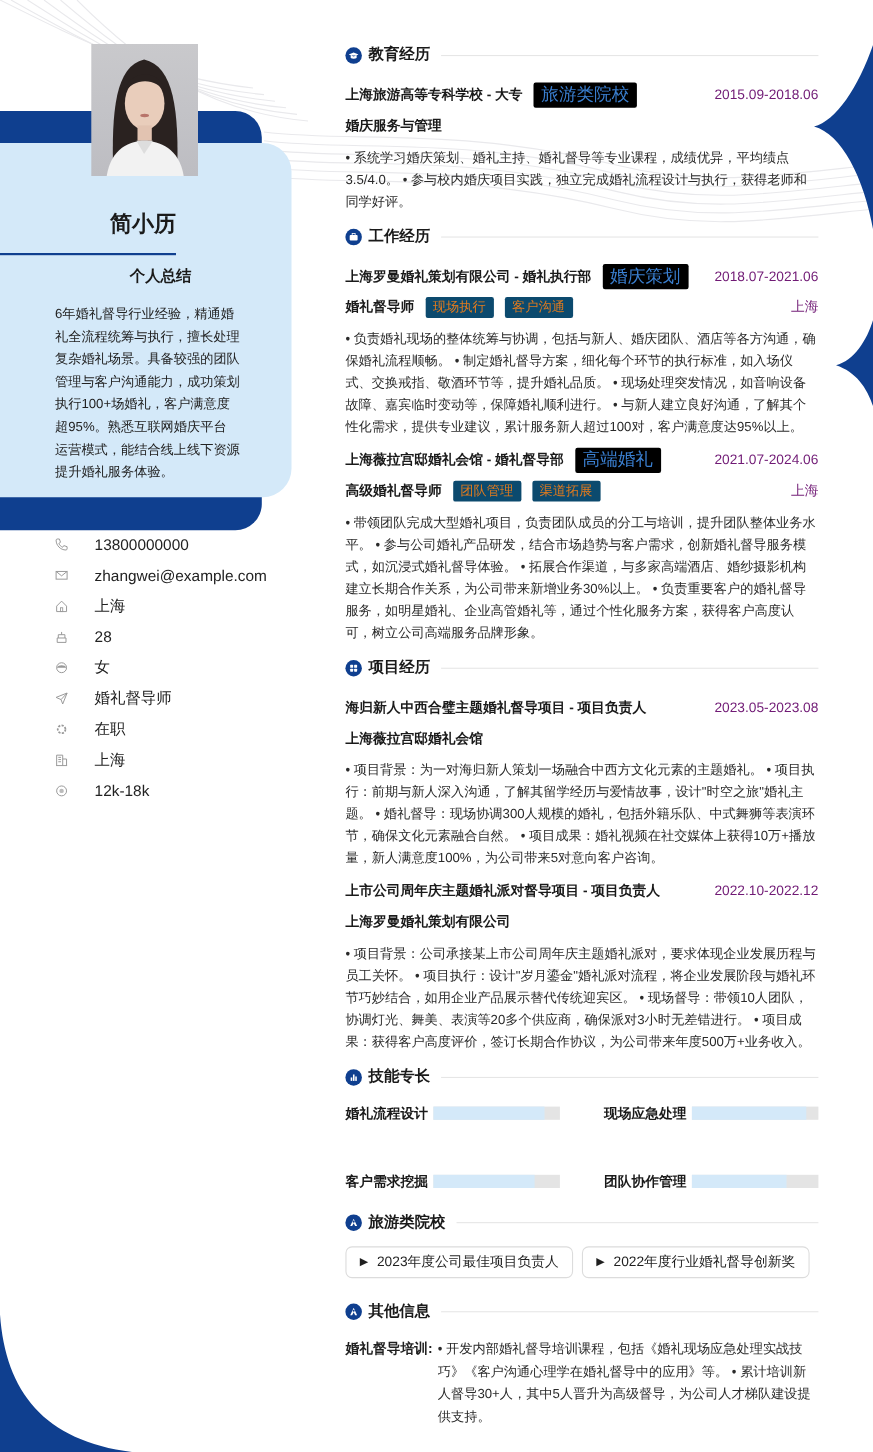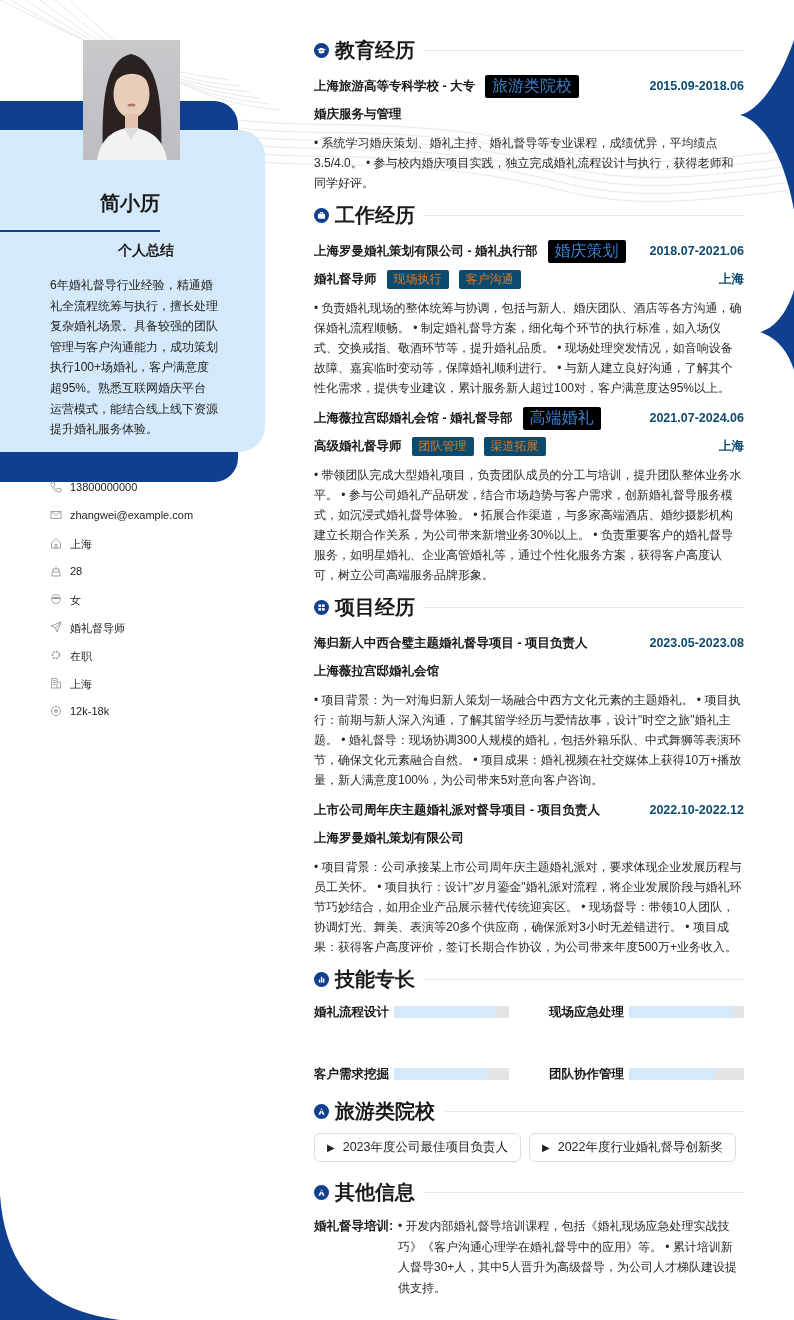--- a/index.html
+++ b/index.html
@@ -9,34 +9,34 @@
   .deco { position: absolute; pointer-events: none; }
   .blue-band { position: absolute; left: 0; top: 101px; width: 238px; height: 381px; background: #0f3f8f; border-radius: 0 24px 24px 0; }
   .light-card { position: absolute; left: 0; top: 130px; width: 265px; height: 322px; background: #d4e9f9; border-radius: 0 26px 26px 0; }
   .photo { position: absolute; left: 83px; top: 40px; width: 97px; height: 120px; background: linear-gradient(180deg,#c9c9cc 0%,#bdbdc2 100%); overflow: hidden; }
   .name { position: absolute; left: 0; top: 190px; width: 160px; text-align: right; font-size: 20px; font-weight: 700; color: #1a1a1a; }
   .name-rule { position: absolute; left: 0; top: 230px; width: 160px; height: 2px; background: #0f3f8f; }
   .summary-title { position: absolute; left: 16px; top: 242px; width: 158px; text-align: right; font-size: 14px; font-weight: 700; color: #1a1a1a; }
   .summary-text { position: absolute; left: 50px; top: 275px; width: 168px; font-size: 12px; line-height: 20.6px; color: #222; }
 
   .contacts { position: absolute; left: 50px; top: 481px; width: 220px; }
-  .contact { display: flex; height: 28px; font-size: 11px; color: #222; }
+  .contact { display: flex; align-items: center; height: 28px; font-size: 14px; color: #222; gap: 16px; }
   .contact .ic { width: 12px; height: 12px; margin-right: 8px; color: #888; display: inline-flex; align-items: center; justify-content: center; }
   .contact .ic svg { width: 12px; height: 12px; }
 
   .main { position: absolute; left: 314px; top: 36px; width: 430px; }
   .sec-head { display: flex; align-items: center; height: 28px; }
   .sec-icon { width: 15px; height: 15px; border-radius: 50%; background: #0f3f8f; display: inline-flex; align-items: center; justify-content: center; margin-right: 6px; }
   .sec-icon svg { width: 9px; height: 9px; }
-  .sec-title { font-size: 20px; font-weight: 700; color: #1a1a1a; margin-right: 10px; white-space: nowrap; }
+  .sec-title { font-size: 14px; font-weight: 700; color: #1a1a1a; margin-right: 10px; white-space: nowrap; }
   .sec-line { flex: 1; height: 1px; background: #e6e6e6; }
 
   .row { display: flex; align-items: center; justify-content: space-between; height: 28px; font-size: 12.5px; }
   .row .l { display: flex; align-items: center; font-weight: 700; color: #1a1a1a; white-space: nowrap; }
-  .row .r { font-weight: 700; color: #0c4a6e; white-space: nowrap; }
+  .row .r { font-weight: 400; color: #701a75; white-space: nowrap; }
   .tag-blue { display: inline-block; background: #000000; color: #3a7fd0; font-weight: 400; font-size: 16px; padding: 1px 7px; margin-left: 10px; border-radius: 2px; }
   .tag-orange { display: inline-block; background: #0c4a6e; color: #e07a1e; font-weight: 400; font-size: 12px; padding: 1px 7px; margin-left: 10px; border-radius: 2px; }
   .desc { font-size: 12px; line-height: 20px; color: #2a2a2a; padding: 5px 0 6px; }
 
   .skills { display: grid; grid-template-columns: 1fr 1fr; column-gap: 14px; row-gap: 10px; padding: 8px 0 12px; gap: 40px; }
   .skill { display: flex; align-items: center; height: 22px; font-size: 12.5px; font-weight: 700; }
   .skill .lbl { width: 80px; white-space: nowrap; color: #1a1a1a; }
   .skill .bar { flex: 1; height: 12px; background: #e4e4e4; position: relative; }
   .skill .fill { position: absolute; left: 0; top: 0; bottom: 0; background: #d4e9f9; }
 

